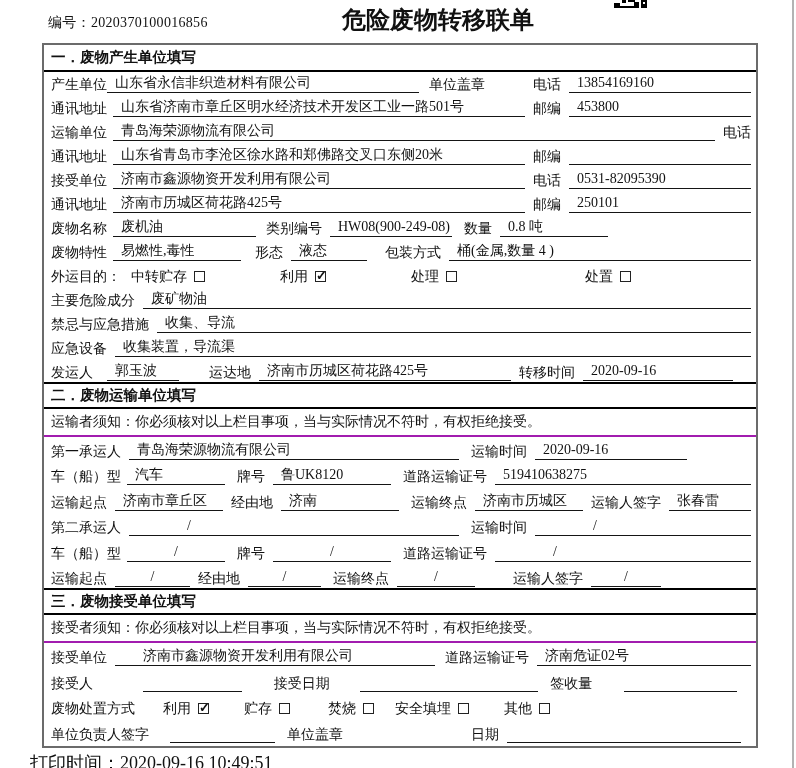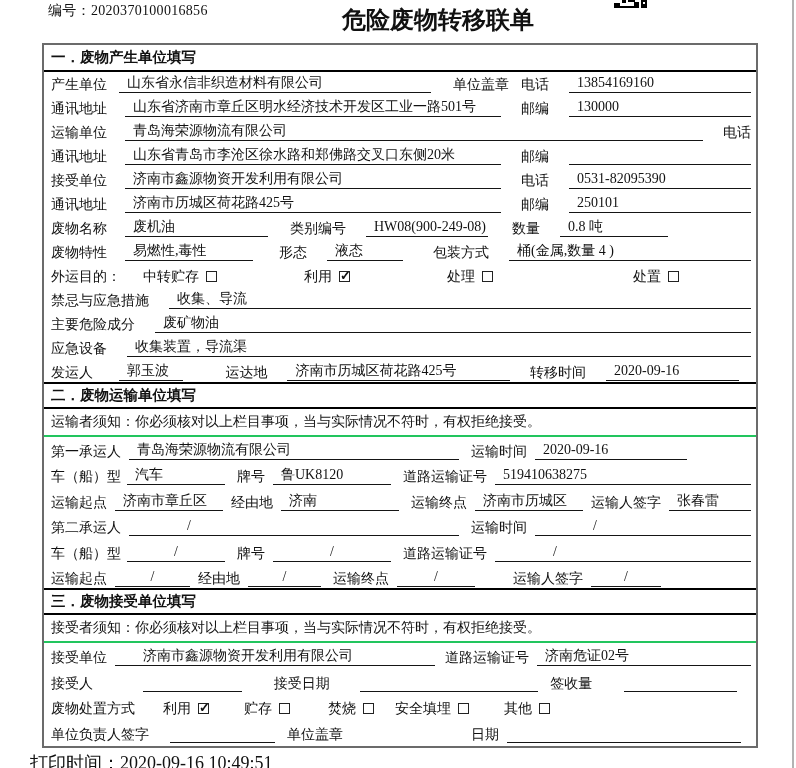--- a/index.html
+++ b/index.html
@@ -1,36 +1,36 @@
 <!DOCTYPE html>
 <html><head>
 <meta charset="utf-8">
 <style>
   * { box-sizing: border-box; margin: 0; padding: 0; }
   html,body { width: 796px; height: 768px; background: #fff; overflow: hidden;
     font-family: "Liberation Serif", "DejaVu Serif", serif; color: #111; }
   .sheet { position: relative; width: 796px; height: 768px; background: #fff; }
 
-  .serial { position: absolute; left: 48px; top: 2px; font-size: 14px; letter-spacing: .3px; }
+  .serial { position: absolute; left: 48px; top: 14px; font-size: 14px; letter-spacing: .3px; }
   .title  { position: absolute; left: 438px; top: 4px; transform: translateX(-50%);
             font-size: 24px; font-weight: bold; white-space: nowrap; }
   .qr     { position: absolute; left: 614px; top: 0; }
 
   .edge-line { position: absolute; left: 792px; top: 0; width: 2px; height: 768px; background: #b3b3b3; }
 
   .formtable { position: absolute; left: 42px; top: 43px; width: 716px; height: 705px;
                border: 2px solid #6b6b6b; display: flex; flex-direction: column; background:#fff; }
 
   .sec-h { flex: none; height: 27px; display: flex; align-items: center; padding-left: 7px;
            font-weight: bold; font-size: 14.5px; border-bottom: 2px solid #000; }
   .sec-h.mid { border-top: 2px solid #000; margin-top: -2px; }
 
   .row { flex: none; display: flex; align-items: flex-end; padding: 0 5px 3px 7px; font-size: 14px; }
-  .r24 { height: 24px; gap: 12px; } .r25 { height: 25.5px; } .r26 { flex: 1; }
-  .notice { height: 28px; border-bottom: 2px solid #22c55e; align-items: center; padding-bottom: 0; }
+  .r24 { height: 24px; } .r25 { height: 25.5px; } .r26 { flex: 1; }
+  .notice { height: 28px; border-bottom: 2px solid #a21caf; align-items: center; padding-bottom: 0; }
 
   .lbl { white-space: nowrap; line-height: 16px; }
   .fld { border-bottom: 1.5px solid #151515; line-height: 16px; white-space: nowrap;
          overflow: hidden; padding: 0 2px 1px 8px; }
   .grow { flex: 1; }
   .center { text-align: center; padding-left: 2px; }
   .ind { padding-left: 58px; }
 
   .cb { display: inline-block; width: 11px; height: 11px; border: 1.5px solid #222;
         margin-left: 7px; position: relative; top: 1px; }
@@ -73,21 +73,21 @@
       <span class="fld" style="width:312px">山东省永信非织造材料有限公司</span>
       <span class="lbl ml10">单位盖章</span>
       <span class="lbl mla">电话</span>
       <span class="fld ml8" style="width:182px">13854169160</span>
     </div>
 
     <div class="row r24">
       <span class="lbl">通讯地址</span>
       <span class="fld grow ml6" style="margin-right:8px">山东省济南市章丘区明水经济技术开发区工业一路501号</span>
       <span class="lbl">邮编</span>
-      <span class="fld ml8" style="width:182px">130000</span>
+      <span class="fld ml8" style="width:182px">453800</span>
     </div>
 
     <div class="row r24">
       <span class="lbl">运输单位</span>
       <span class="fld grow ml6" style="margin-right:8px">青岛海荣源物流有限公司</span>
       <span class="lbl">电话</span>
     </div>
 
     <div class="row r24">
       <span class="lbl">通讯地址</span>
@@ -130,27 +130,27 @@
 
     <div class="row r24">
       <span class="lbl">外运目的：</span>
       <span class="opt ml10"><span>中转贮存</span><span class="cb"></span></span>
       <span class="opt ml75"><span>利用</span><span class="cb on"></span></span>
       <span class="opt ml85"><span>处理</span><span class="cb"></span></span>
       <span class="opt ml128"><span>处置</span><span class="cb"></span></span>
     </div>
 
     <div class="row r24">
+      <span class="lbl">主要危险成分</span>
+      <span class="fld grow ml8">废矿物油</span>
+    </div>
+
+    <div class="row r24">
       <span class="lbl">禁忌与应急措施</span>
       <span class="fld grow ml8">收集、导流</span>
-    </div>
-
-    <div class="row r24">
-      <span class="lbl">主要危险成分</span>
-      <span class="fld grow ml8">废矿物油</span>
     </div>
 
     <div class="row r24">
       <span class="lbl">应急设备</span>
       <span class="fld grow ml8">收集装置，导流渠</span>
     </div>
 
     <div class="row r24">
       <span class="lbl">发运人</span>
       <span class="fld ml14" style="width:72px">郭玉波</span>

